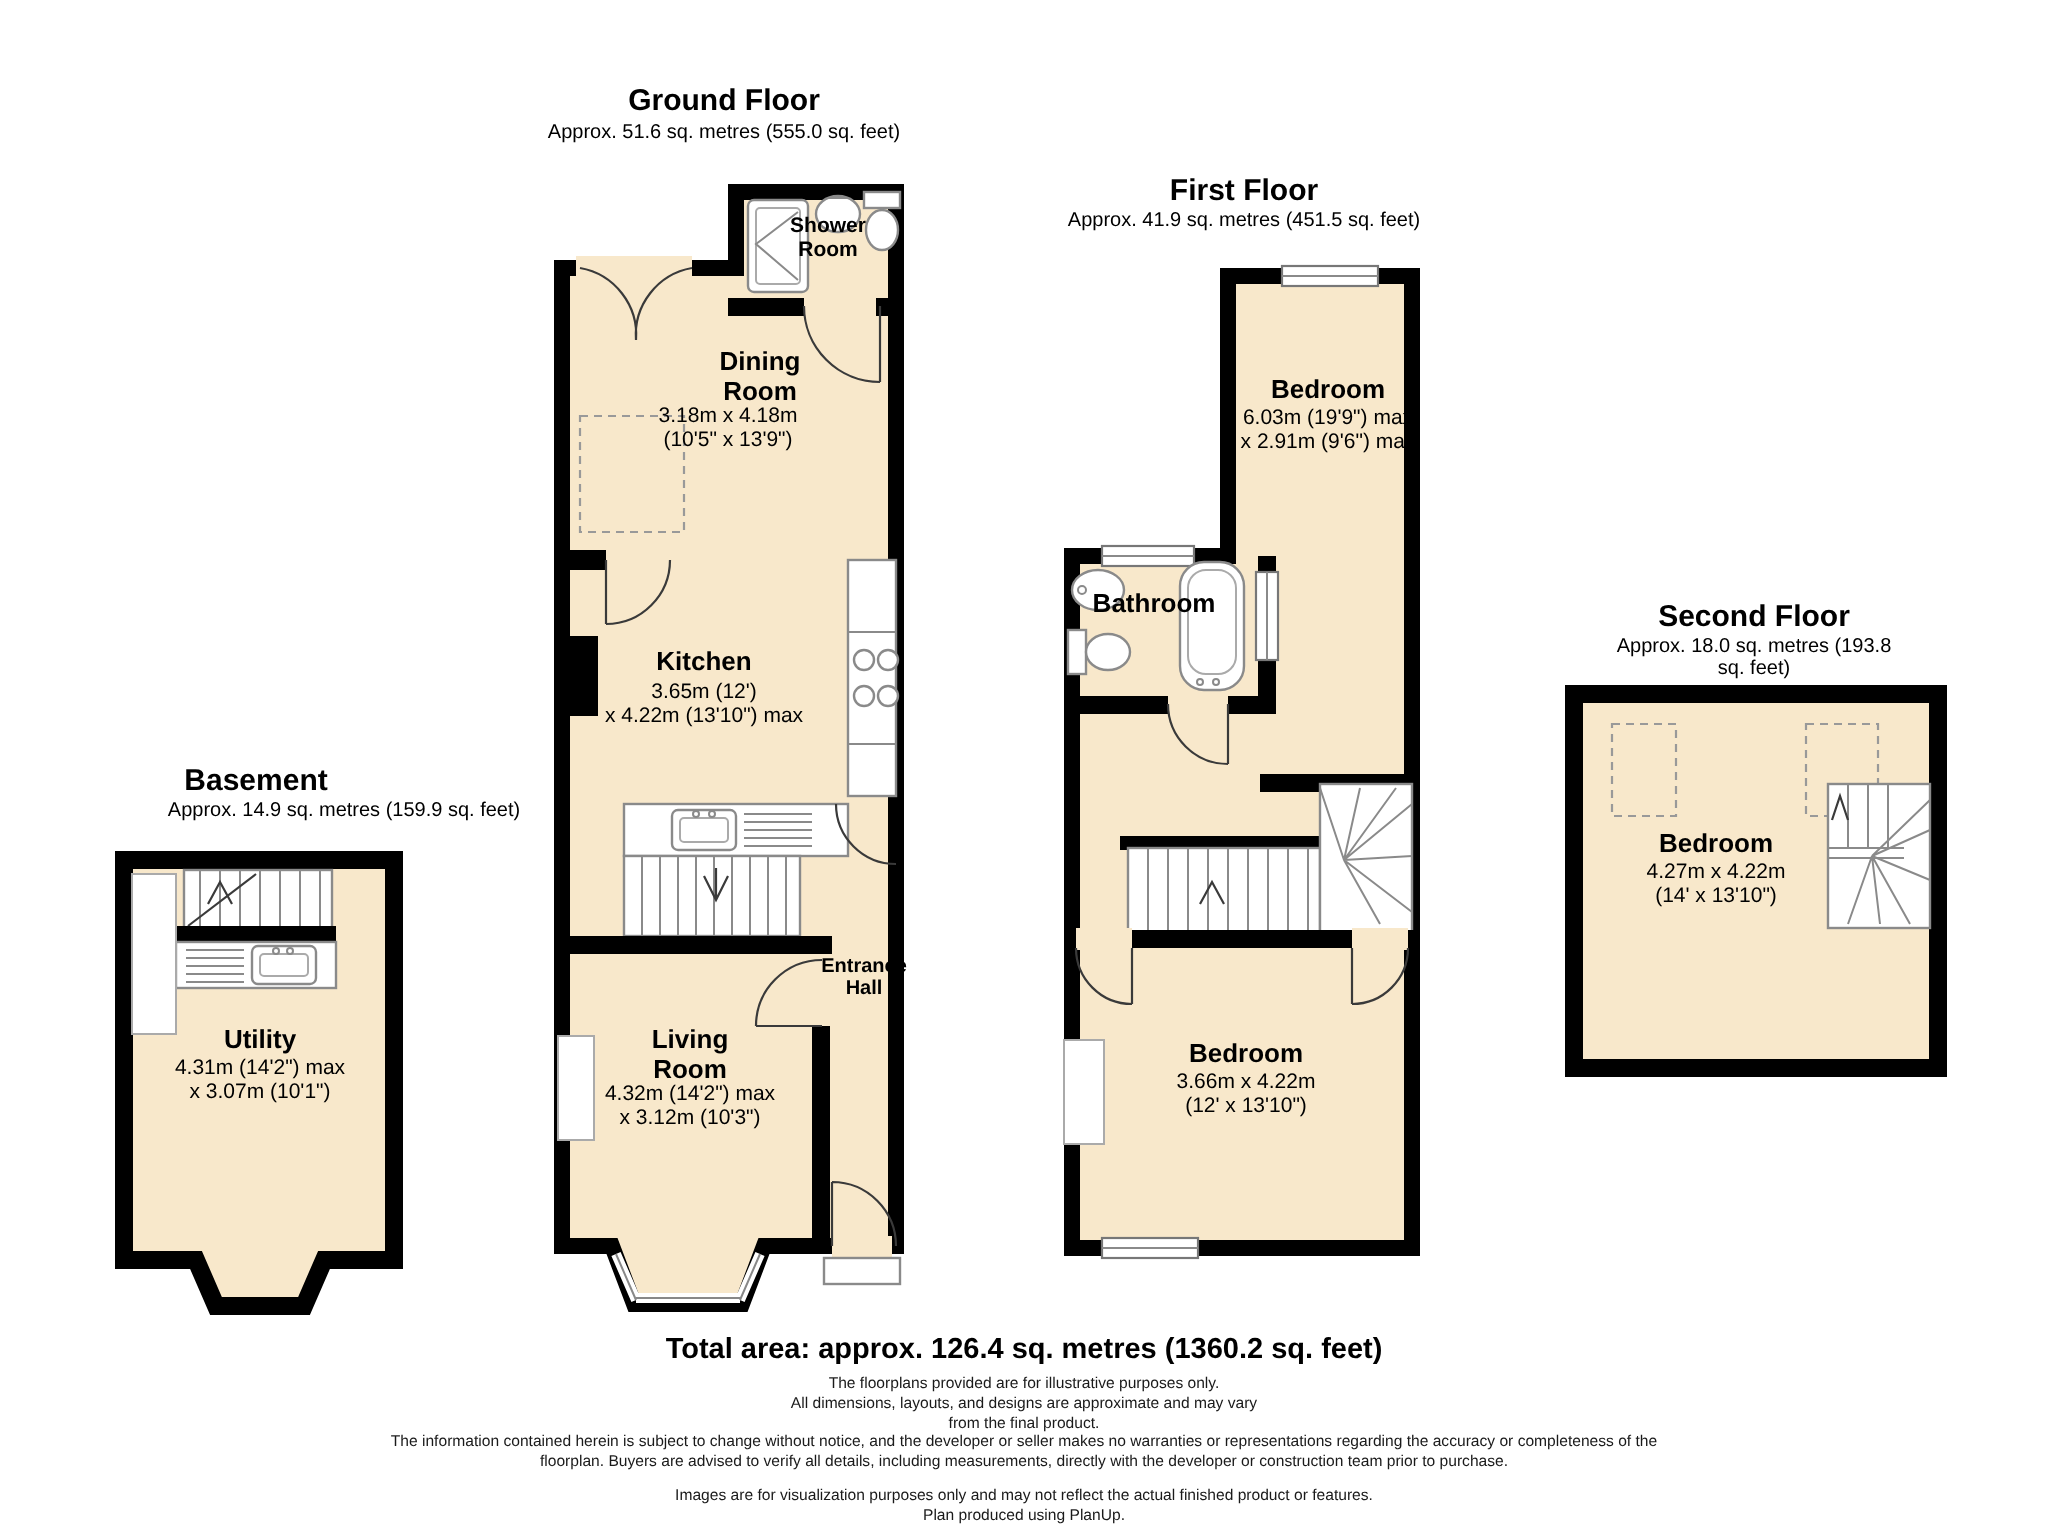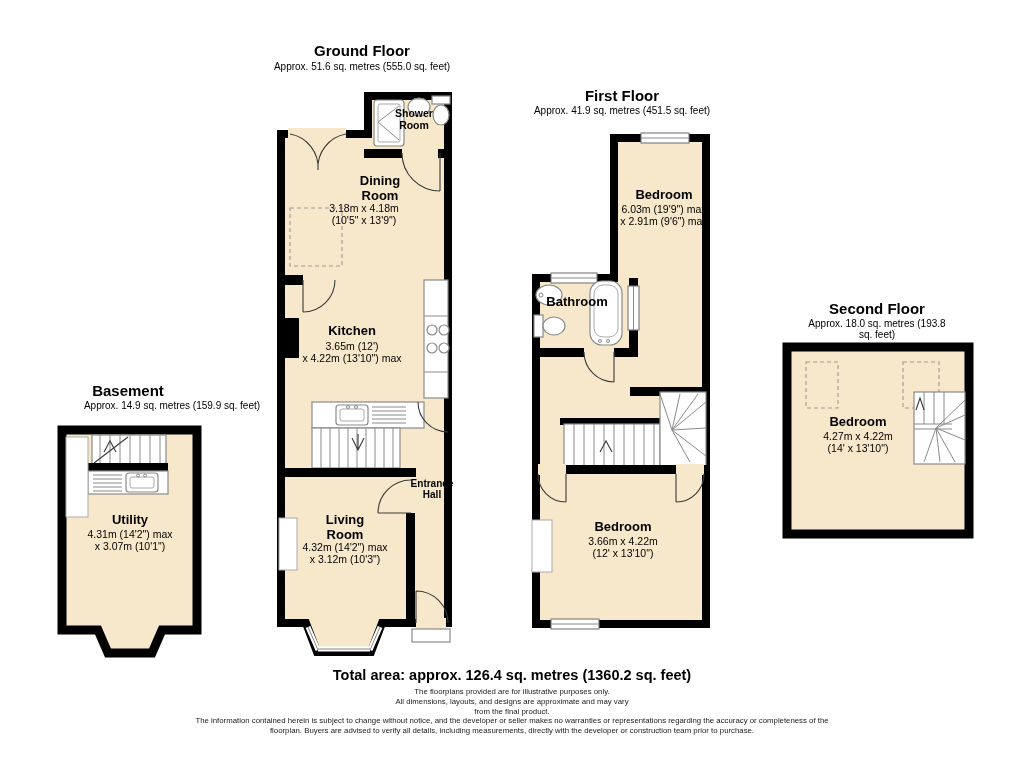--- a/index.html
+++ b/index.html
@@ -248,13 +248,15 @@
   <div class="lbl room-name" style="left:858px; top:415px;">Bedroom</div>
   <div class="lbl room-dims" style="left:858px; top:431px;">4.27m x 4.22m
 (14' x 13'10")</div>
 
   <div class="lbl total" style="left:512px; top:667px;font-weight:bold;">Total area: approx. 126.4 sq. metres (1360.2 sq. feet)</div>
   <div class="lbl fine" style="left:512px; top:687px;">The floorplans provided are for illustrative purposes only.
 All dimensions, layouts, and designs are approximate and may vary
 from the final product.</div>
   <div class="lbl fine" style="left:512px; top:716px; width:760px;">The information contained herein is subject to change without notice, and the developer or seller makes no warranties or representations regarding the accuracy or completeness of the
 floorplan. Buyers are advised to verify all details, including measurements, directly with the developer or construction team prior to purchase.</div>
+  <div class="lbl fine" style="left:512px; top:743px;">Images are for visualization purposes only and may not reflect the actual finished product or features.
+Plan produced using PlanUp.</div>
 </div>
 
 </body></html>

